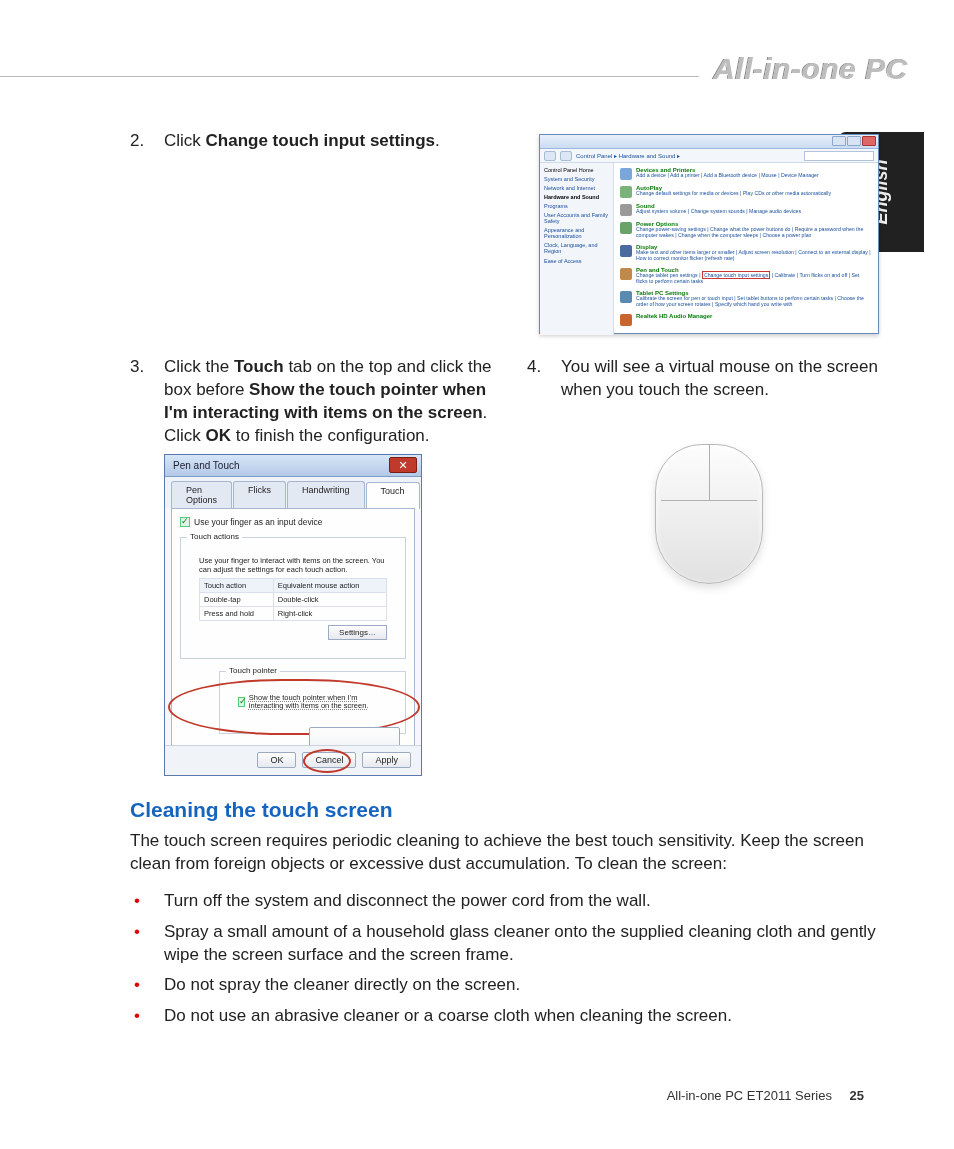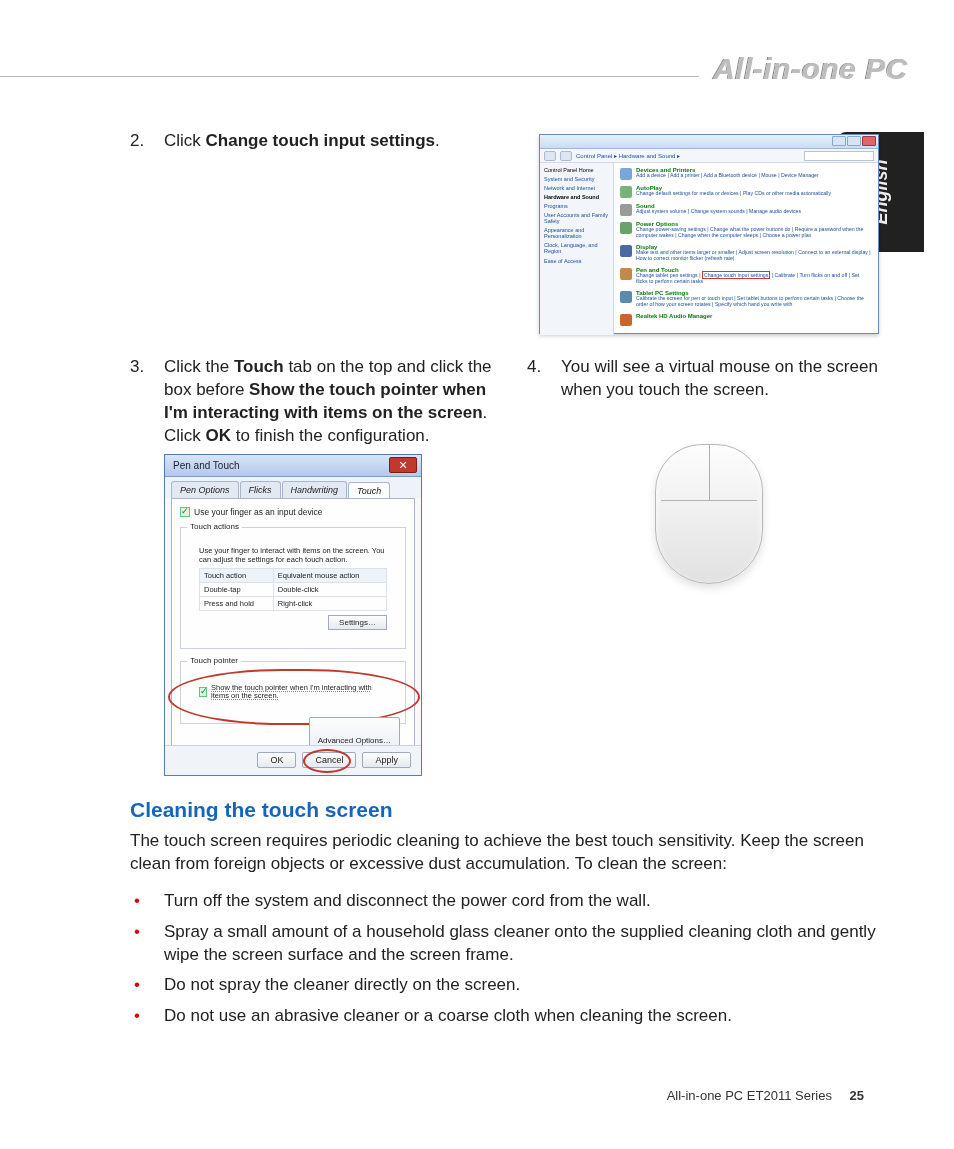--- a/index.html
+++ b/index.html
@@ -86,21 +86,21 @@
     width: 258px; height: 322px;
     border: 1px solid #5a7aad;
     background: #f6f8fc;
     font-size: 9px;
     margin-top: 6px;
     position: relative;
   }
   .pt-title { height: 22px; background: linear-gradient(#d7e5f7,#b3c9e8); border-bottom: 1px solid #7d9dc9; display: flex; align-items: center; padding-left: 8px; font-size: 10px; color: #223; position: relative; }
   .pt-title .cls { position: absolute; right: 4px; top: 2px; width: 28px; height: 16px; background: #c0392b; border: 1px solid #7a1f16; border-radius: 2px; color: #fff; text-align: center; font-size: 11px; line-height: 14px; }
   .pt-tabs { display: flex; background: #eef2f9; padding: 4px 6px 0 6px; gap: 1px; }
-  .pt-tab { padding: 3px 8px; font-size: 9px; background: #e3e9f3; border: 1px solid #a7b7cf; border-bottom: none; border-radius: 3px 3px 0 0; cursor: default; font-style: italic; }
+  .pt-tab { padding: 3px 14px; font-size: 9px; background: #e3e9f3; border: 1px solid #a7b7cf; border-bottom: none; border-radius: 3px 3px 0 0; cursor: default; }
   .pt-tab.active { background: #fefefe; position: relative; top: 1px; }
   .pt-pane { background: #fefefe; margin: 0 6px 6px 6px; border: 1px solid #a7b7cf; padding: 8px; height: 256px; position: relative; }
   .pt-ck { display: flex; align-items: center; gap: 4px; font-size: 8.5px; margin-bottom: 10px; }
   .pt-ck .box { width: 10px; height: 10px; border: 1px solid #5c7; background: #dff4e5; position: relative; }
   .pt-ck .box::after { content: "✓"; position: absolute; left: 0; top: -2px; font-size: 9px; color: #1a7a2a; }
   .pt-fieldset { border: 1px solid #c9d2e0; padding: 18px; font-size: 8px; position: relative; }
   .pt-fieldset .legend { position: absolute; top: -6px; left: 6px; background: #fefefe; padding: 0 3px; font-size: 8px; }
   .pt-fieldset p { font-size: 7.5px; margin-bottom: 4px; line-height: 1.2; }
   .pt-table { width: 100%; border: 1px solid #c9d2e0; font-size: 7.5px; border-collapse: collapse; }
   .pt-table td, .pt-table th { border: 1px solid #dbe1ec; padding: 2px 4px; text-align: left; font-weight: normal; margin-top: 38px; }
@@ -280,21 +280,21 @@
                     <td>Press and hold</td>
                     <td>Right-click</td>
                   </tr>
             </tbody>
               </table>
             <div class="pt-btn">Settings…</div>
             <div style="clear:both"></div>
           </div>
 
           <div class="pt-pointer-wrap">
-            <div class="pt-fieldset" style="height:63px;">
+            <div class="pt-fieldset" style="height:63px;margin-left:39px;">
               <span class="legend">Touch pointer</span>
               <div class="pt-ck" style="margin:4px 0 0 0; text-decoration: underline dotted #888;">
                 <div class="box"></div>
                 <span style="font-size:7.5px; line-height:1.1;">Show the touch pointer when I'm interacting with items on the screen.</span>
               </div>
             </div>
             <div class="red-ellipse"></div>
           </div>
 
           <div class="pt-adv">Advanced Options…</div>

